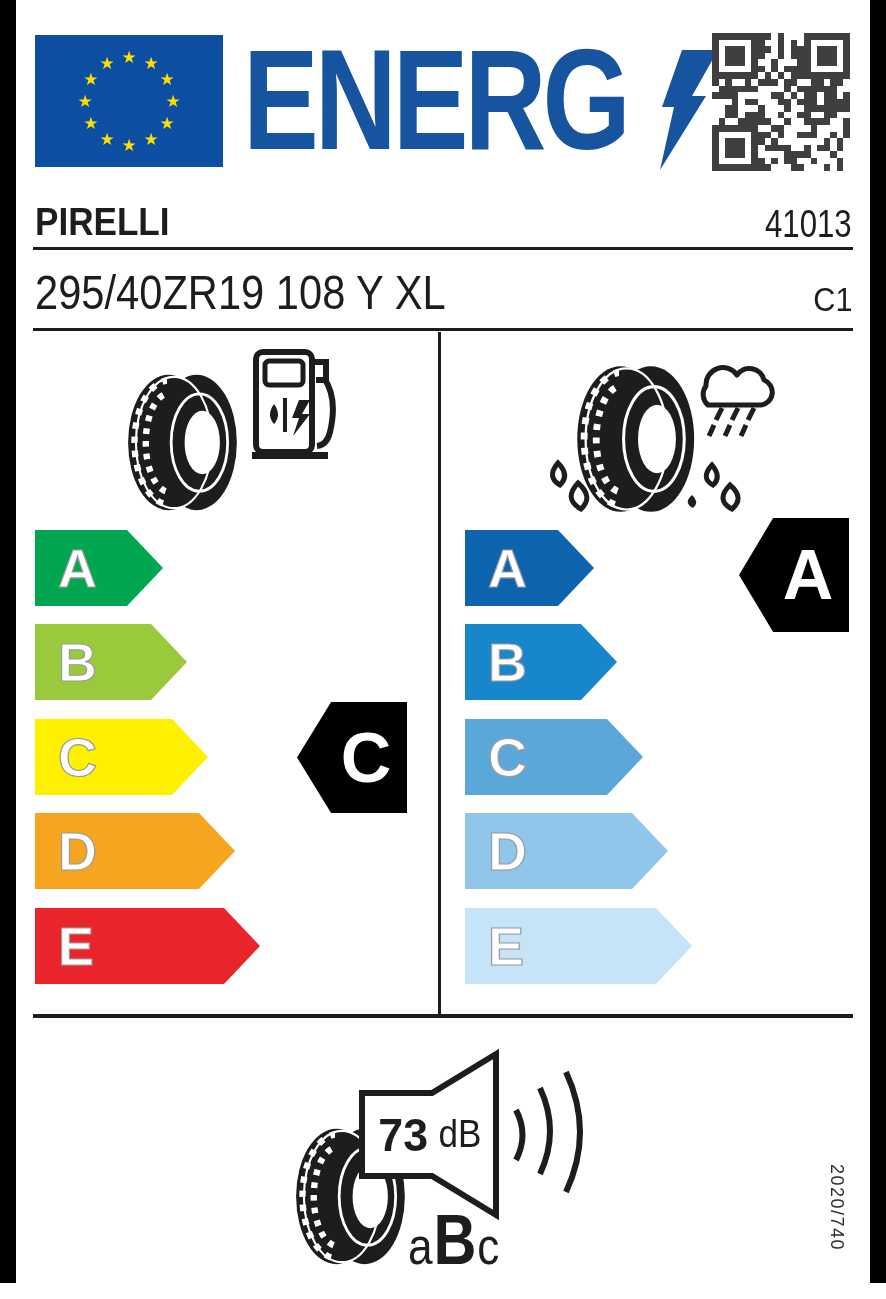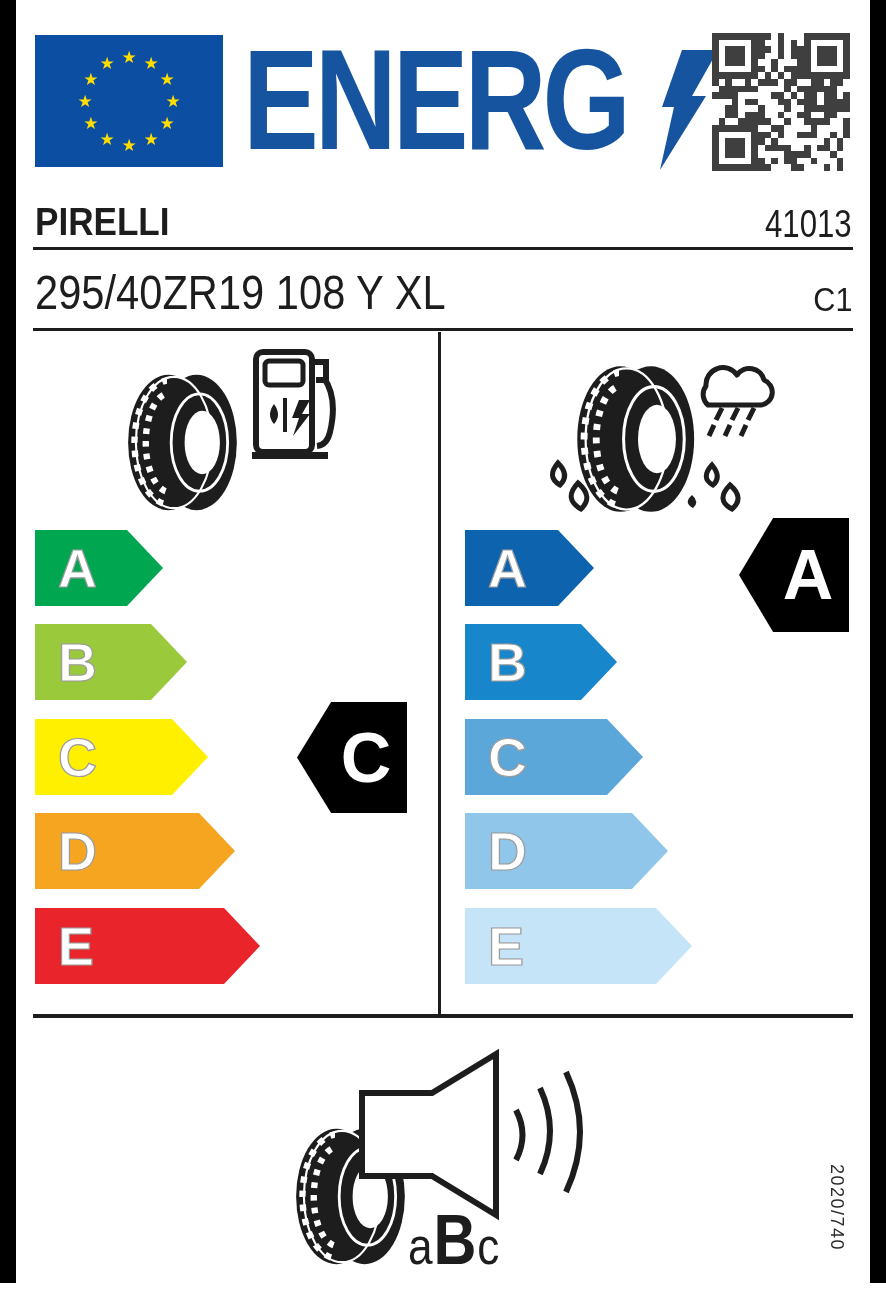--- a/index.html
+++ b/index.html
@@ -447,20 +447,24 @@
     <use href="#tyre"></use>
   </svg>
   <svg class="speaker" width="240" height="175" viewBox="0 0 240 175">
     <polygon points="6,45 76,45 140,6 140,167 76,128 6,128" fill="#fff" stroke="#1d1d1d" stroke-width="6"></polygon>
     <g stroke="#1d1d1d" stroke-width="6" fill="none">
       <path d="M160 62 q13 25 0 50"></path>
       <path d="M184 40 q20 43 0 86"></path>
       <path d="M210 24 q28 60 0 120"></path>
     </g>
   </svg>
+  <div class="db-text">
+    <span class="val">73</span>
+    <span class="unit">dB</span>
+  </div>
   <div class="abc">
     <span class="s1">a</span>
     <span class="s2">B</span>
     <span class="s3">c</span>
   </div>
 
   <div class="regulation">2020/740</div>
 </div>
 
 </body></html>

